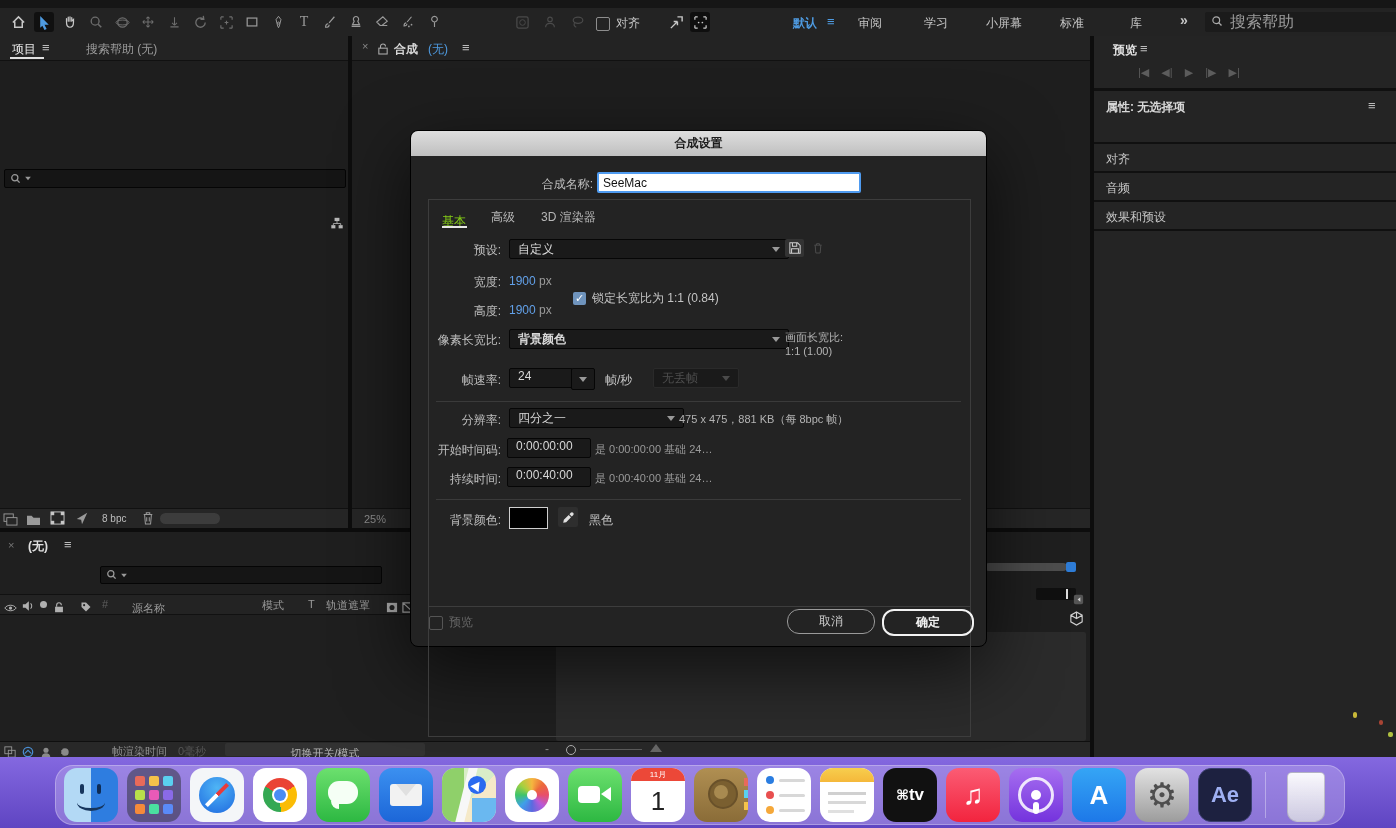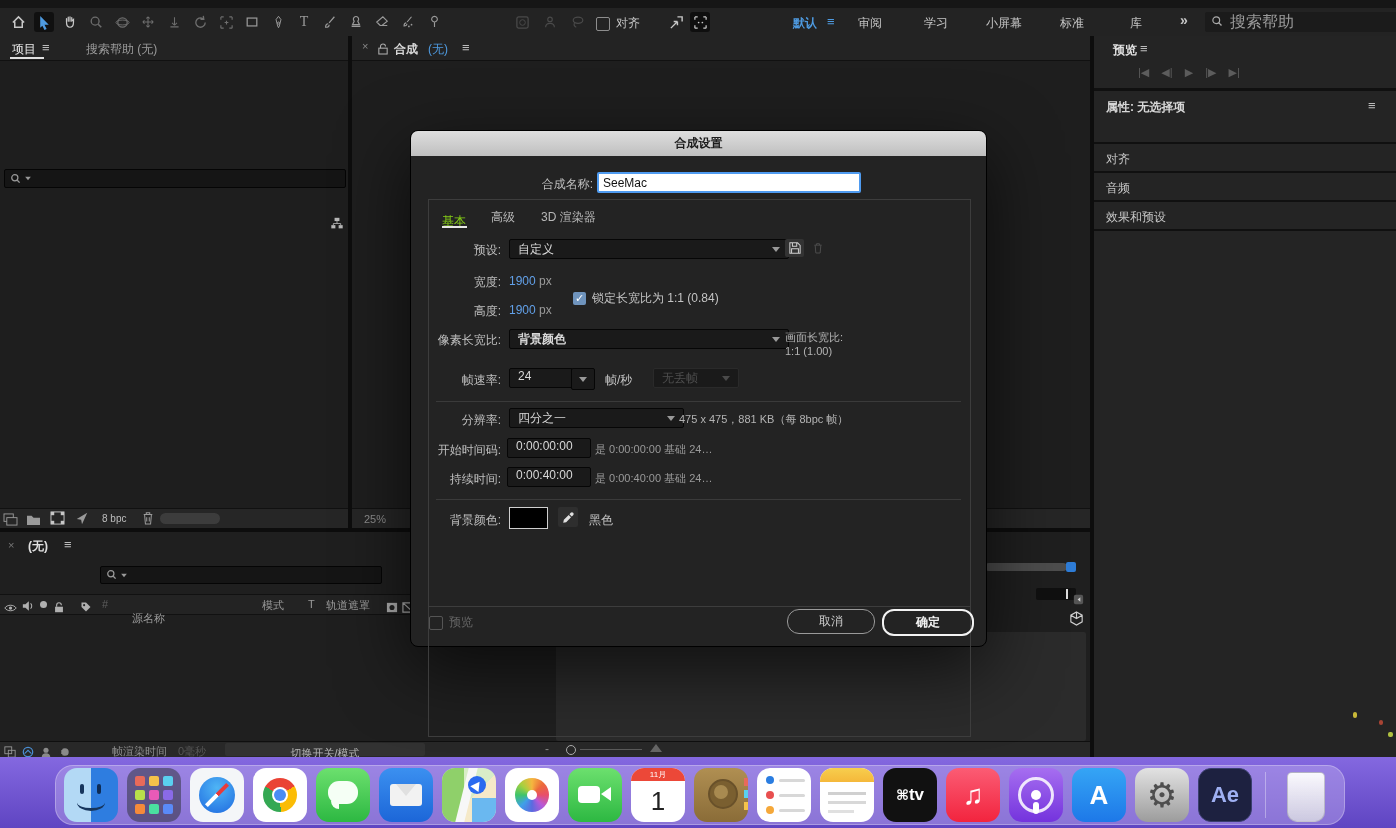--- a/index.html
+++ b/index.html
@@ -296,21 +296,21 @@
       <span class="abs" style="left:40px;top:6px;width:7px;height:7px;border-radius:50%;background:#b0b0b0"></span>
       <span class="abs" style="left:54px;top:4px;color:#b0b0b0"><svg width="10" height="11" viewBox="0 0 12 14">
             <rect x="1" y="6" width="10" height="7" fill="currentColor"></rect>
             <path d="M3 6 V4 a3 3 0 0 1 6 0" stroke="currentColor" stroke-width="1.4" fill="none"></path>
           </svg></span>
       <span class="abs" style="left:80px;top:4px;color:#b0b0b0"><svg width="12" height="12" viewBox="0 0 16 16">
             <path d="M2 2 H8 L14 8 L8 14 L2 8 Z" fill="currentColor"></path>
             <circle cx="5.5" cy="5.5" r="1.4" fill="#232323"></circle>
           </svg></span>
       <span class="abs t11 dim" style="left:102px;top:3px">#</span>
-      <span class="abs t11 gray" style="left:132px;top:16px">源名称</span>
+      <span class="abs t11 gray" style="left:132px;top:6px">源名称</span>
       <span class="abs t11 gray" style="left:262px;top:3px">模式</span>
       <span class="abs t11 gray" style="left:308px;top:3px">T</span>
       <span class="abs t11 gray" style="left:326px;top:3px">轨道遮罩</span>
       <span class="abs" style="left:386px;top:4px;color:#b0b0b0"><svg width="12" height="11" viewBox="0 0 14 13">
             <rect x="1" y="1" width="12" height="11" fill="currentColor"></rect>
             <circle cx="7" cy="6.5" r="3" fill="#242424"></circle>
           </svg></span>
       <span class="abs" style="left:402px;top:4px;color:#b0b0b0"><svg width="12" height="11" viewBox="0 0 14 13">
             <path d="M1 1 H13 V12 H1 Z M1 1 L13 12" stroke="currentColor" fill="none" stroke-width="1.4"></path>
           </svg></span>

